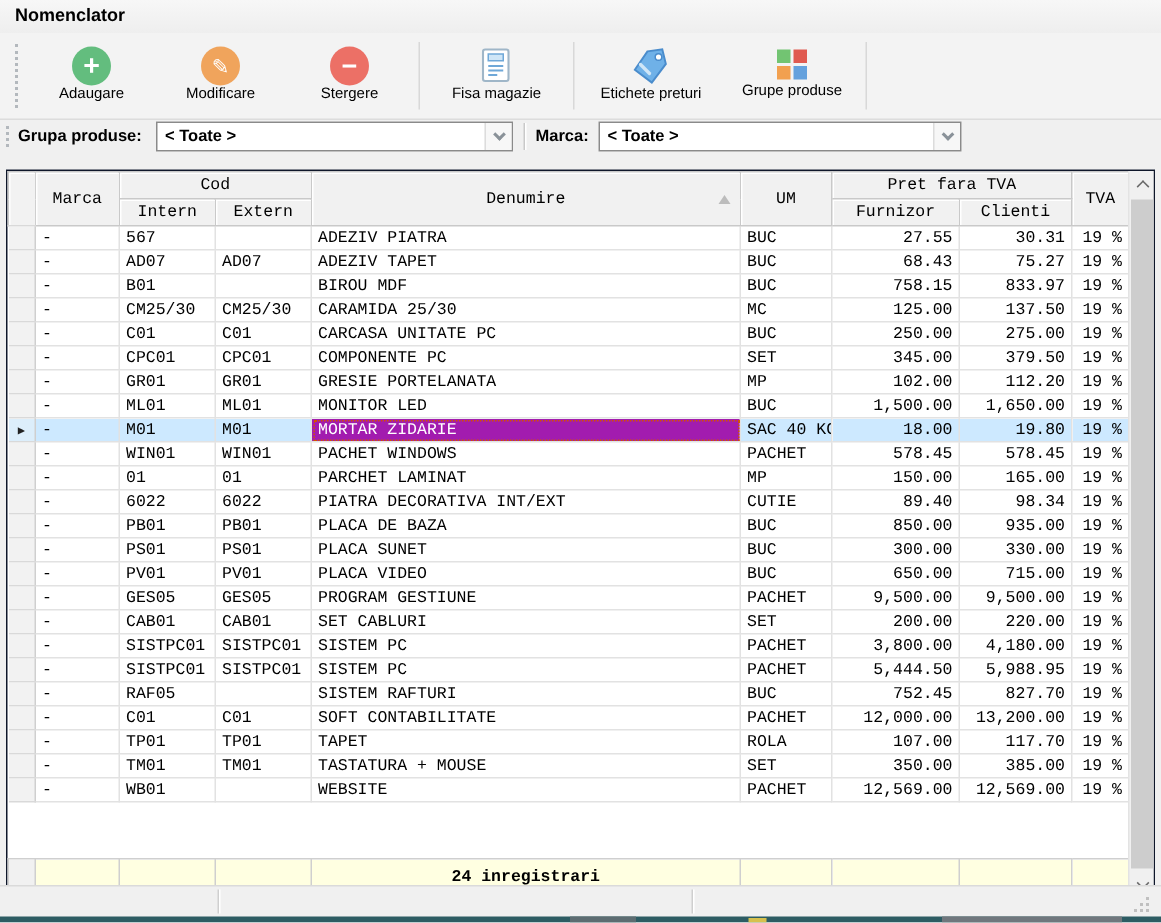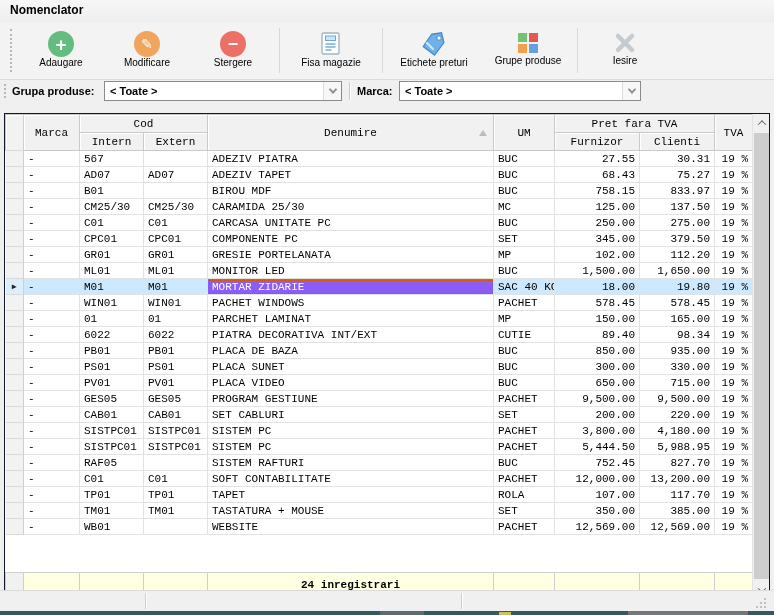--- a/index.html
+++ b/index.html
@@ -74,21 +74,21 @@
   }
   td.num { text-align:right; }
   .sort {
     position:absolute; right:6px; top:50%; margin-top:-3px;
     width:0; height:0; border-left:4px solid transparent; border-right:4px solid transparent;
     border-bottom:6px solid #bcbcbc;
   }
   tr.selected td { background:#cde9ff; }
   tr.selected td.ind { background:#dceefb; }
   tr.selected td[data-cell="denumire"] {
-    background:#8b5cf6; color:#fff; outline:1px dotted #d35400; outline-offset:-2px;
+    background:#a21caf; color:#fff; outline:1px dotted #d35400; outline-offset:-2px;
   }
   
   .summary { position:absolute; left:0; bottom:0; }
   .summary td {
     height:25px; background:#ffffe1; border:1px solid #cfcfcf; font-size:11px;
     padding:0 4px; white-space:nowrap;
   }
   .summary td.ind { background:#f1f1f1; }
   .summary td.count { text-align:center; font-weight:bold; }
   
@@ -174,27 +174,20 @@
       <rect x="2" y="2" width="9" height="9" fill="#72c472"></rect>
       <rect x="13" y="2" width="9" height="9" fill="#e05a50"></rect>
       <rect x="2" y="13" width="9" height="9" fill="#f2a04f"></rect>
       <rect x="13" y="13" width="9" height="9" fill="#64a1dd"></rect>
     </svg>
     <div class="lbl">Grupe produse</div>
   </div>
 
   <div class="tb-sep"></div>
 
-  <div class="tb-btn w88">
-    <svg width="24" height="24" viewBox="0 0 24 24">
-      <line x1="5" y1="5" x2="19" y2="19" stroke="#c4cbd1" stroke-width="4.5" stroke-linecap="round"></line>
-      <line x1="19" y1="5" x2="5" y2="19" stroke="#c4cbd1" stroke-width="4.5" stroke-linecap="round"></line>
-    </svg>
-    <div class="lbl">Iesire</div>
-  </div>
 </div>
 
 <div class="filterbar">
   <div class="gripper2"></div>
   <div class="flabel" style="left:12px;">Grupa produse:</div>
   <div class="combo" style="left:104px; width:238px;">
     <div class="val">&lt; Toate &gt;</div>
     <div class="drop">
       <span class="chev"></span>
     </div>

